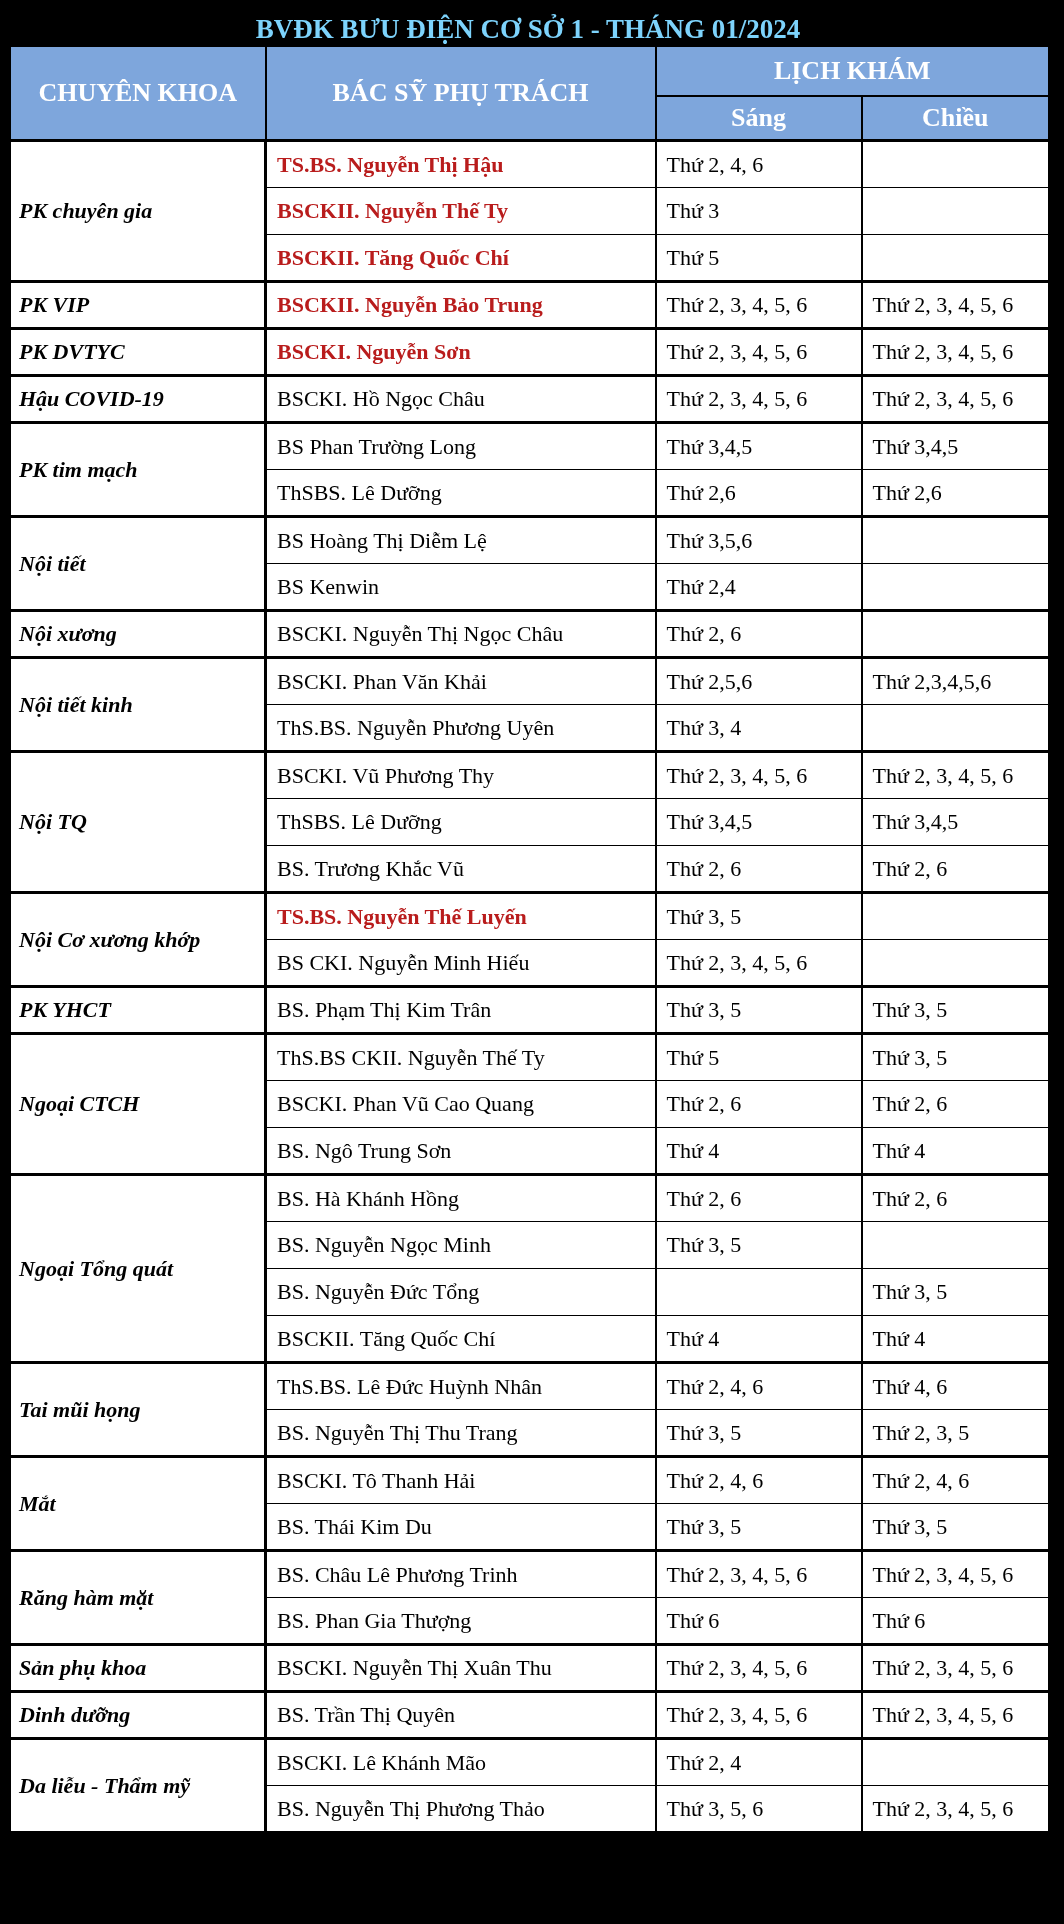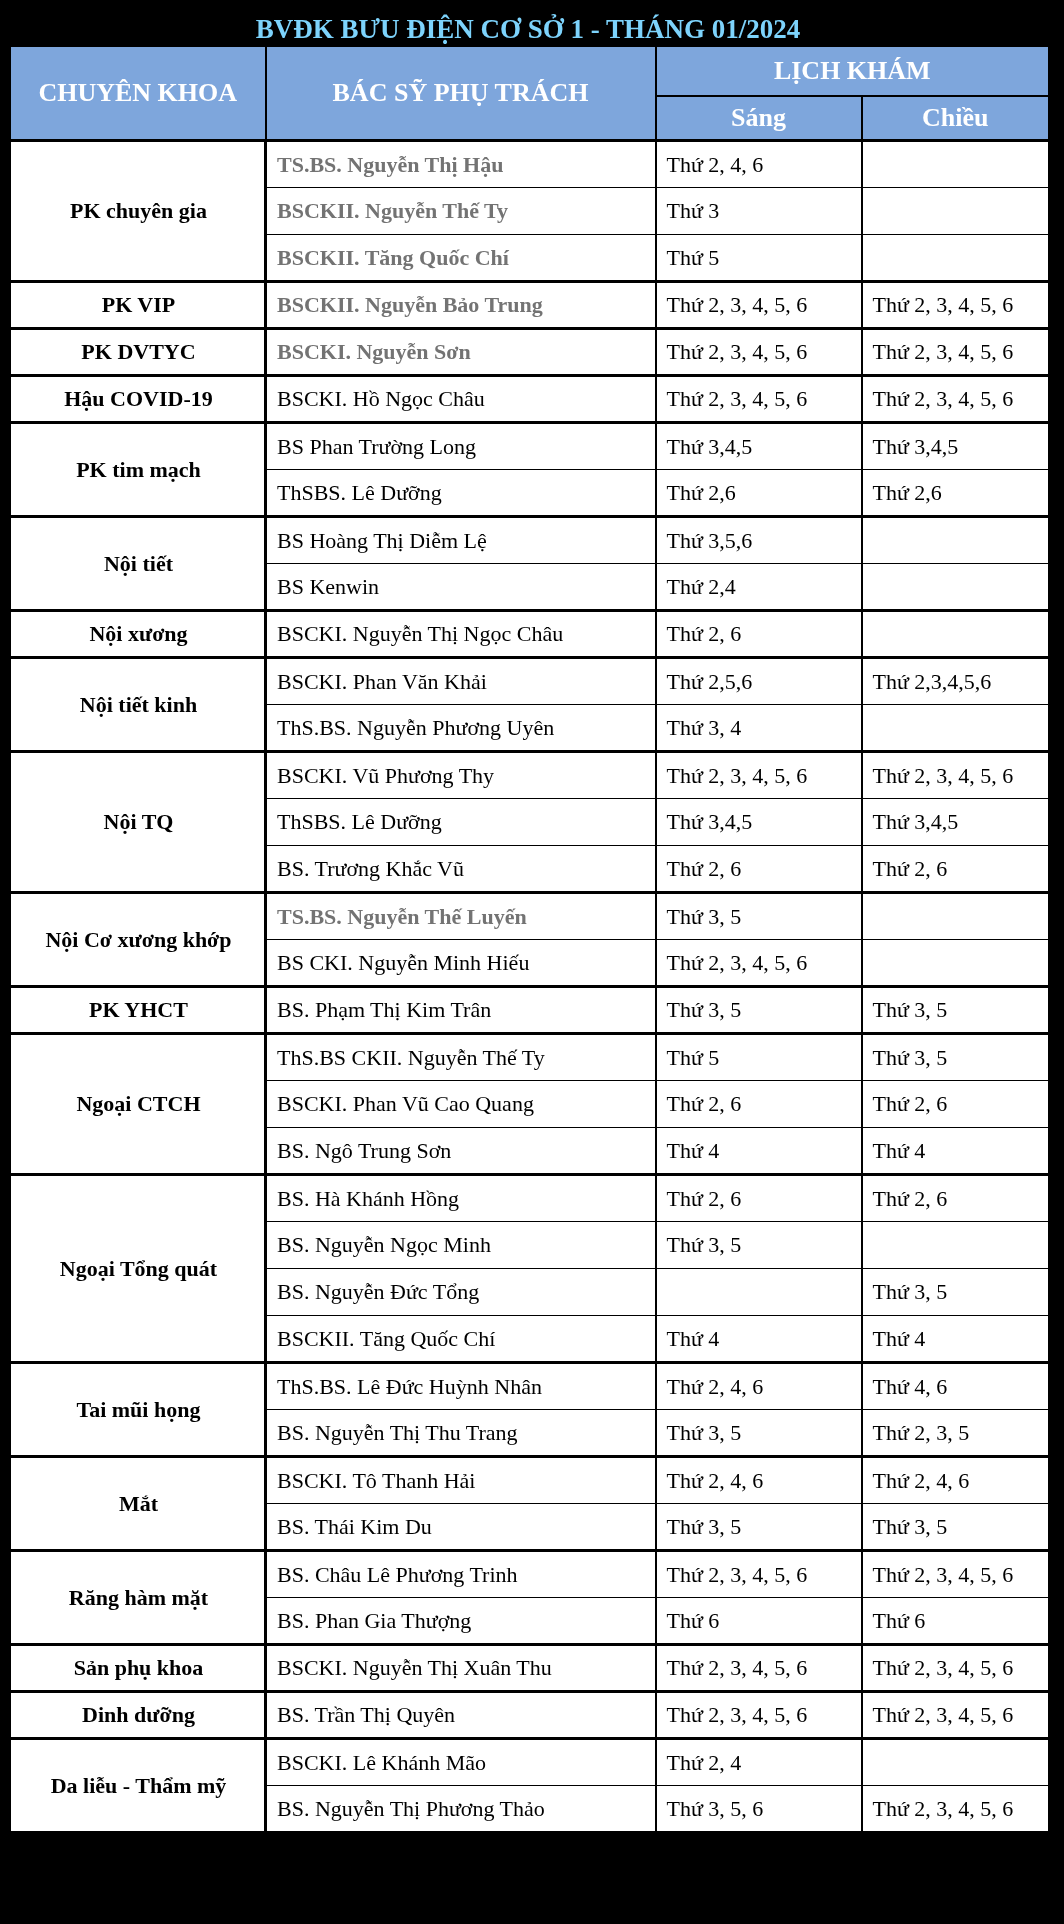--- a/index.html
+++ b/index.html
@@ -63,26 +63,26 @@
     background: #ffffff;
     padding: 0 6px 0 10px;
     vertical-align: middle;
     white-space: nowrap;
     overflow: hidden;
     font-family: "Liberation Serif", serif;
   }
   tr.group-start td { border-top-width: 3px; }
   td.specialty {
     font-weight: bold;
+    font-style: italic;
     border-right-width: 3px;
     padding-left: 8px;
-    text-align: center;
   }
   td.doctor.red {
-    color: #737373;
+    color: #b91c1c;
     font-weight: bold;
   }
 </style>
 </head>
 <body>
 
 <div class="sheet">
   <div class="title">BVĐK BƯU ĐIỆN CƠ SỞ 1 - THÁNG 01/2024</div>
   <table class="schedule">
     <colgroup>

